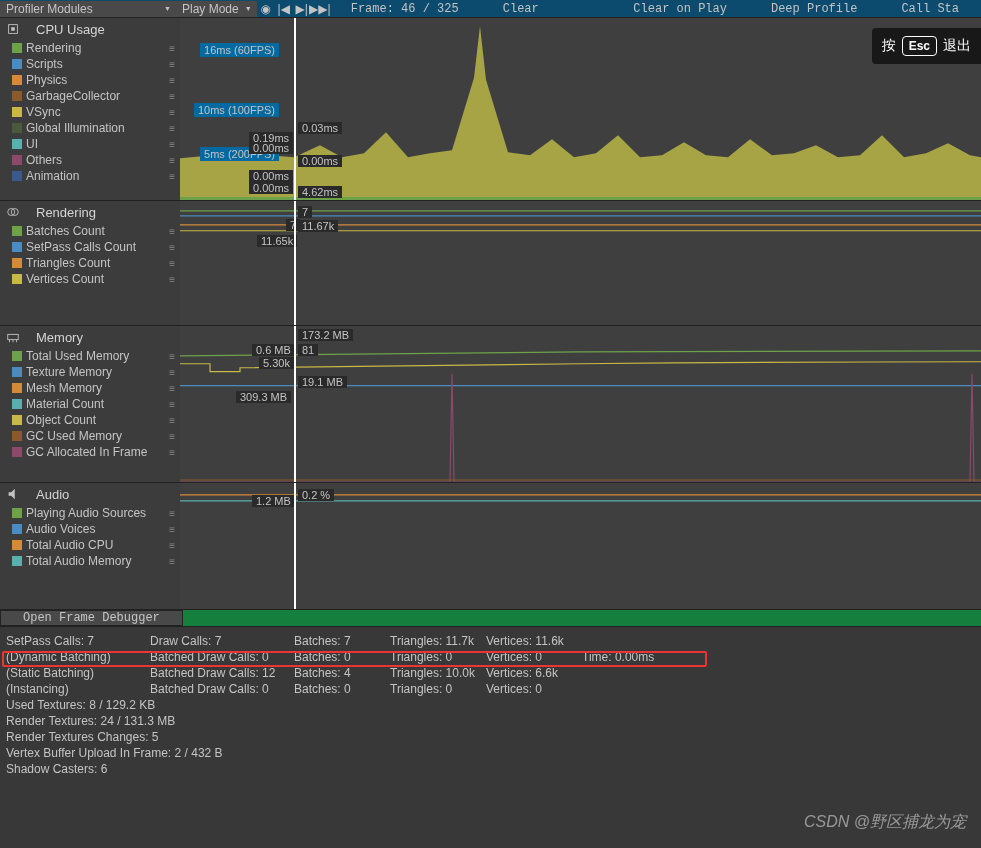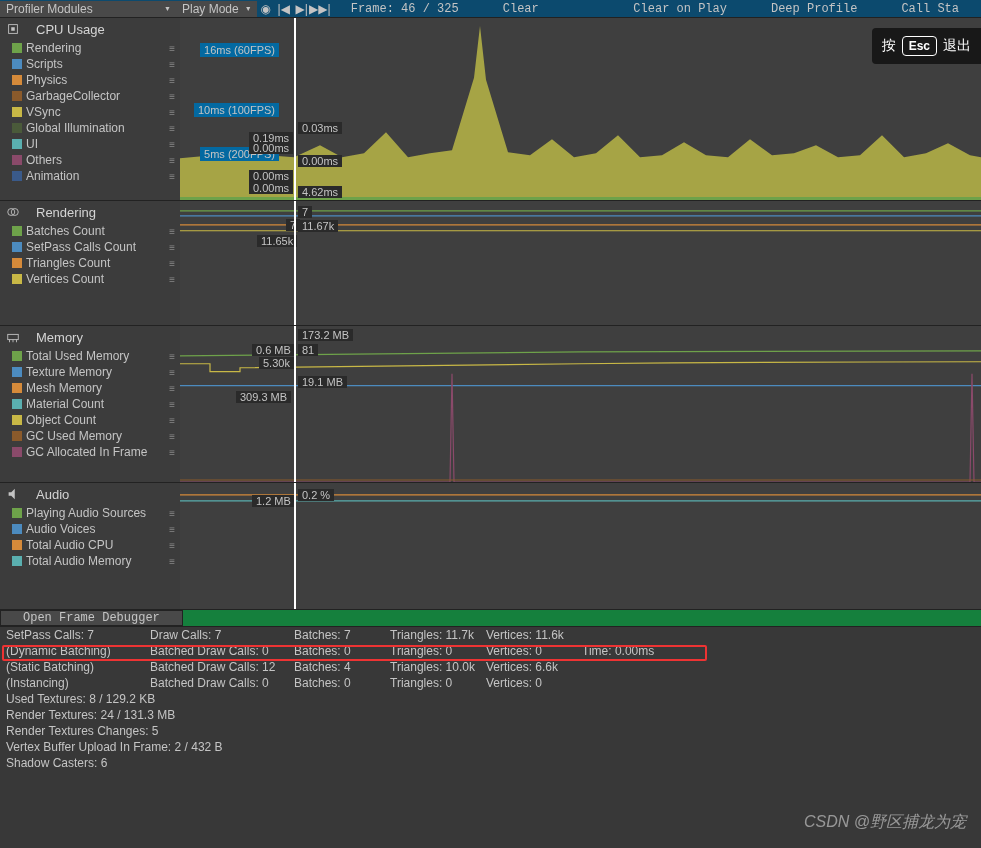--- a/index.html
+++ b/index.html
@@ -19,21 +19,21 @@
 .legend-row .swatch { width:10px; height:10px; margin-right:4px; }
 .legend-row .lbl { flex:1; }
 .menu-icon { color:#888; font-size:10px; letter-spacing:-1px; }
 .graph { flex:1; background:#3F3F3F; position:relative; }
 
 .y-lbl { position:absolute; background:#0369a1; color:#C4C4C4; padding:1px 4px; font-size:11px; right:702px; }
 .anno { position:absolute; background:#2A2A2A; color:#C4C4C4; padding:0px 4px; font-size:11px; }
 .playhead { position:absolute; top:0; bottom:0; width:2px; background:#FFF; left:114px; z-index:5; }
 
 .details-row { height:16px; display:flex; align-items:center; padding:2px 6px; }
-.details { padding-bottom:10px; }
+.details { padding-bottom:10px;margin-top:6px; }
 .highlight-red { position:absolute; border:2px solid #E33; border-radius:2px; }
 
 .esc-overlay { position:absolute; top:28px; right:0; background:rgba(20,20,20,0.9); padding:8px 10px; display:flex; align-items:center; gap:6px; color:#fff; font-size:14px; border-radius:4px 0 0 4px; }
 .esc-key { border:1px solid #fff; border-radius:4px; padding:2px 6px; font-weight:bold; font-size:12px; }
 
 .watermark { position:absolute; bottom:15px; right:15px; color:rgba(230,230,230,0.55); font-size:16px; font-style:italic; }
 
 .col1{width:144px}.col2{width:144px}.col3{width:96px}.col4{width:96px}.col5{width:96px}.col6{width:96px}
 
 svg.chart{position:absolute;left:0;top:0;width:100%;height:100%}

